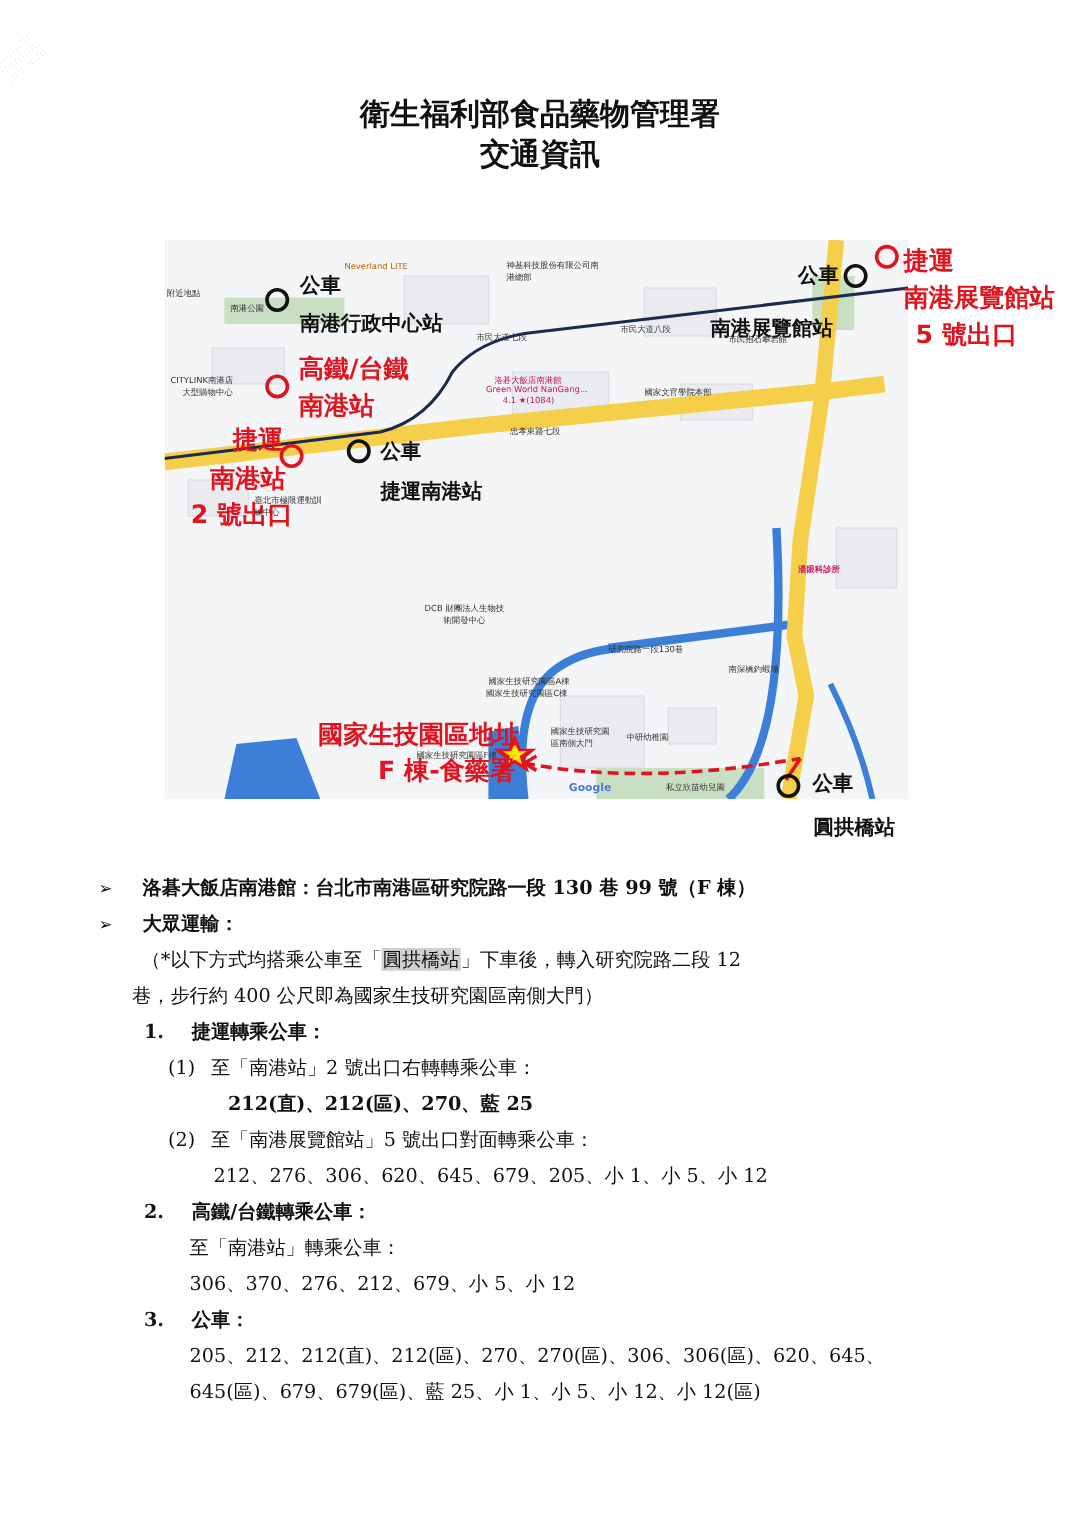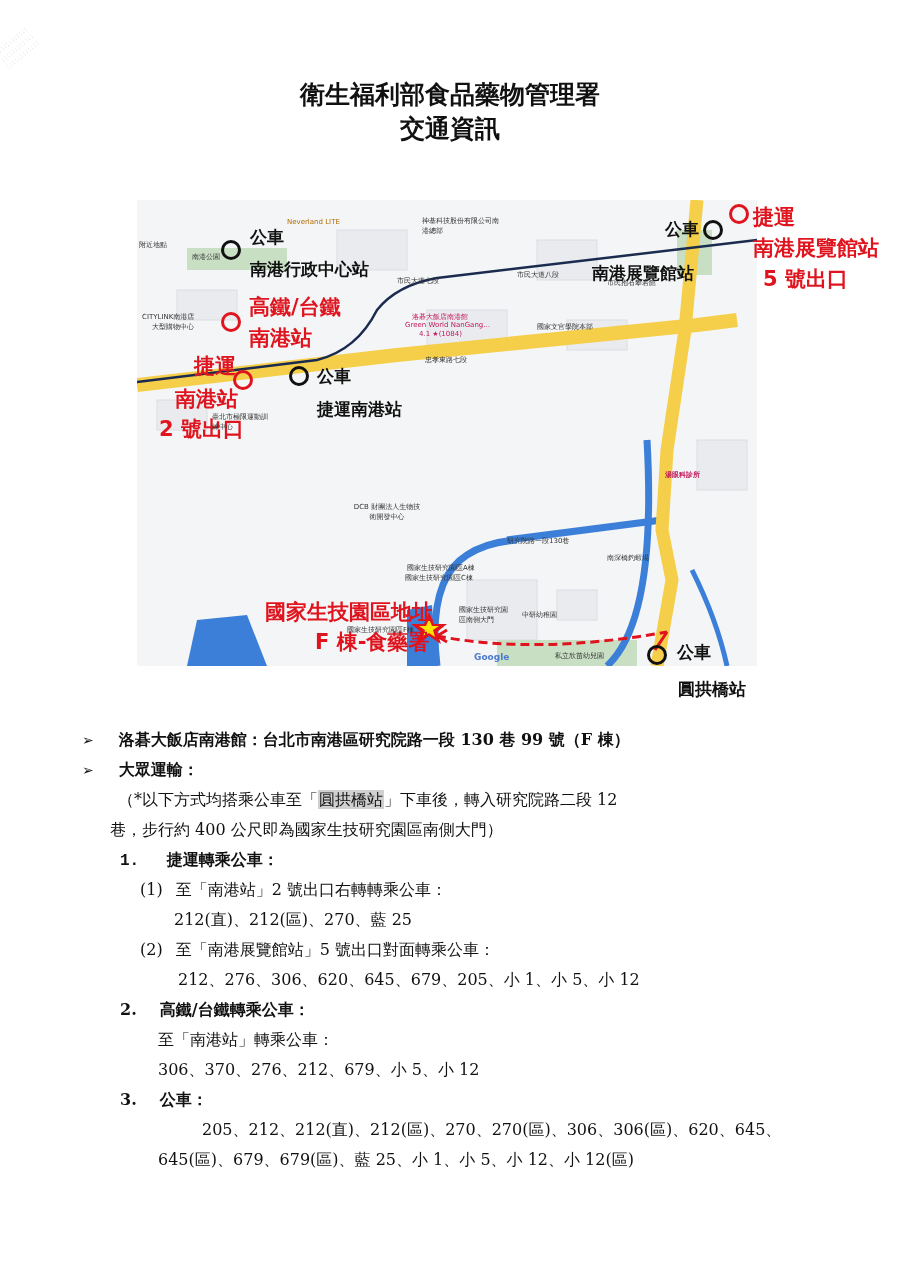--- a/index.html
+++ b/index.html
@@ -151,41 +151,41 @@
   </div>
   <div class="row" style="left:82px;top:35px;">
     <span class="arrow">➢</span>
     <span class="b" style="margin-left:20px;">大眾運輸：</span>
   </div>
   <div class="row" style="left:118px;top:65px;">
     <span>（*以下方式均搭乘公車至「</span><span class="hl">圓拱橋站</span><span>」下車後，轉入研究院路二段 12</span>
   </div>
   <div class="row" style="left:110px;top:95px;">巷，步行約 400 公尺即為國家生技研究園區南側大門）</div>
 
-  <div class="row" style="left:120px;top:125px;font-family:Liberation Mono, monospace;">
+  <div class="row" style="left:120px;top:125px;">
     <span class="b">1.</span>
     <span class="b" style="margin-left:18px;">捷運轉乘公車：</span>
   </div>
   <div class="row" style="left:140px;top:155px;">
     <span>(1)</span>
     <span style="margin-left:8px;">至「南港站」2 號出口右轉轉乘公車：</span>
   </div>
-  <div class="row" style="left:174px;top:185px;">212(直)、212(區)、270、藍 25</div>
+  <div class="row" style="left:190px;top:185px;font-weight:bold;">212(直)、212(區)、270、藍 25</div>
   <div class="row" style="left:140px;top:215px;">
     <span>(2)</span>
     <span style="margin-left:8px;">至「南港展覽館站」5 號出口對面轉乘公車：</span>
   </div>
   <div class="row" style="left:178px;top:245px;">212、276、306、620、645、679、205、小 1、小 5、小 12</div>
 
   <div class="row" style="left:120px;top:275px;">
     <span class="b">2.</span>
     <span class="b" style="margin-left:18px;">高鐵/台鐵轉乘公車：</span>
   </div>
   <div class="row" style="left:158px;top:305px;">至「南港站」轉乘公車：</div>
   <div class="row" style="left:158px;top:335px;">306、370、276、212、679、小 5、小 12</div>
 
   <div class="row" style="left:120px;top:365px;">
     <span class="b">3.</span>
     <span class="b" style="margin-left:18px;">公車：</span>
   </div>
-  <div class="row" style="left:158px;top:395px;margin-left:44px;">205、212、212(直)、212(區)、270、270(區)、306、306(區)、620、645、</div>
+  <div class="row" style="left:158px;top:395px;">205、212、212(直)、212(區)、270、270(區)、306、306(區)、620、645、</div>
   <div class="row" style="left:158px;top:425px;">645(區)、679、679(區)、藍 25、小 1、小 5、小 12、小 12(區)</div>
 </div>
 
 </body></html>

